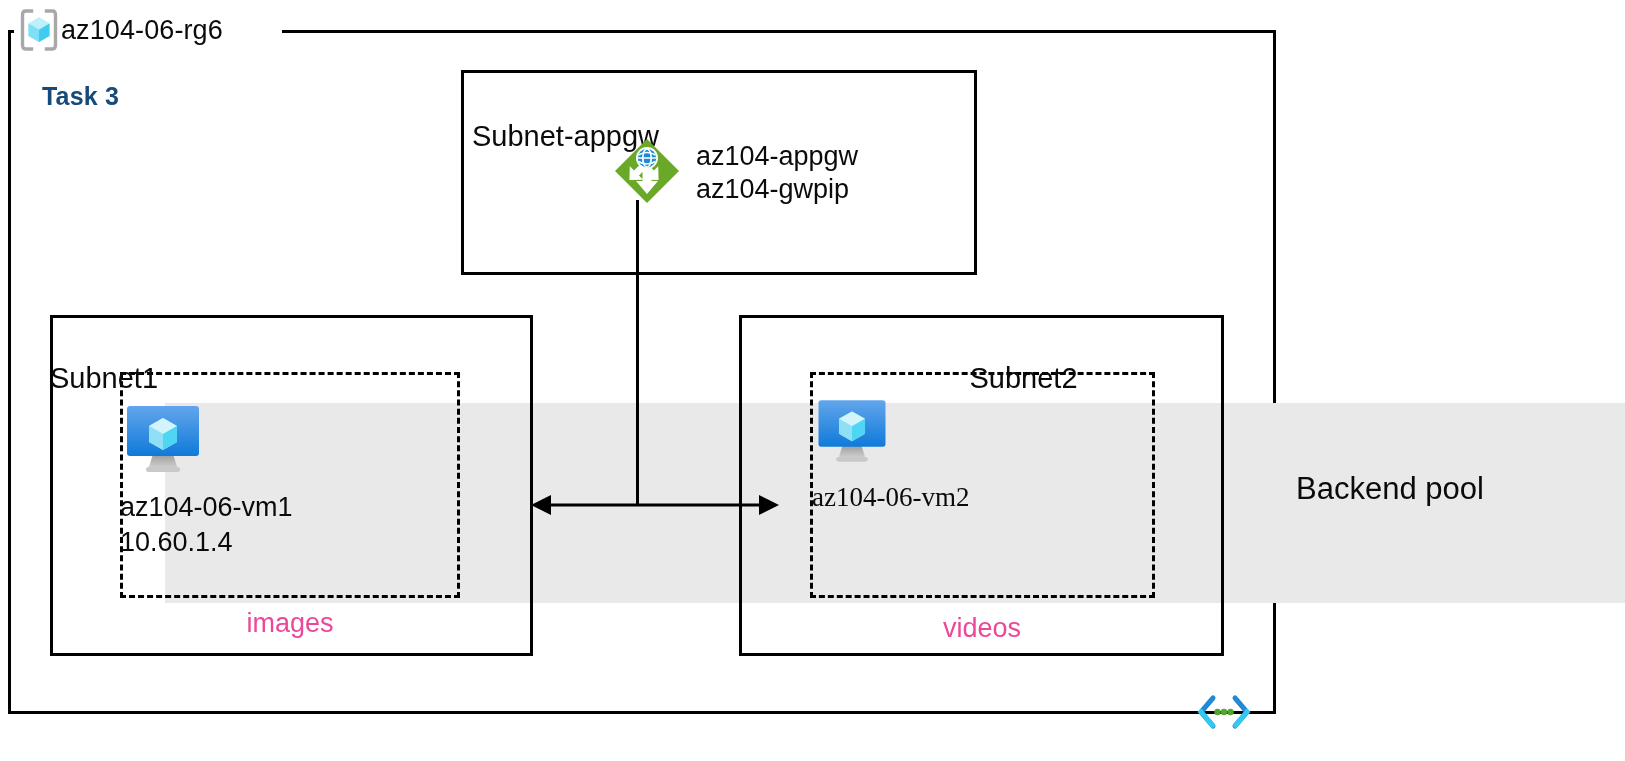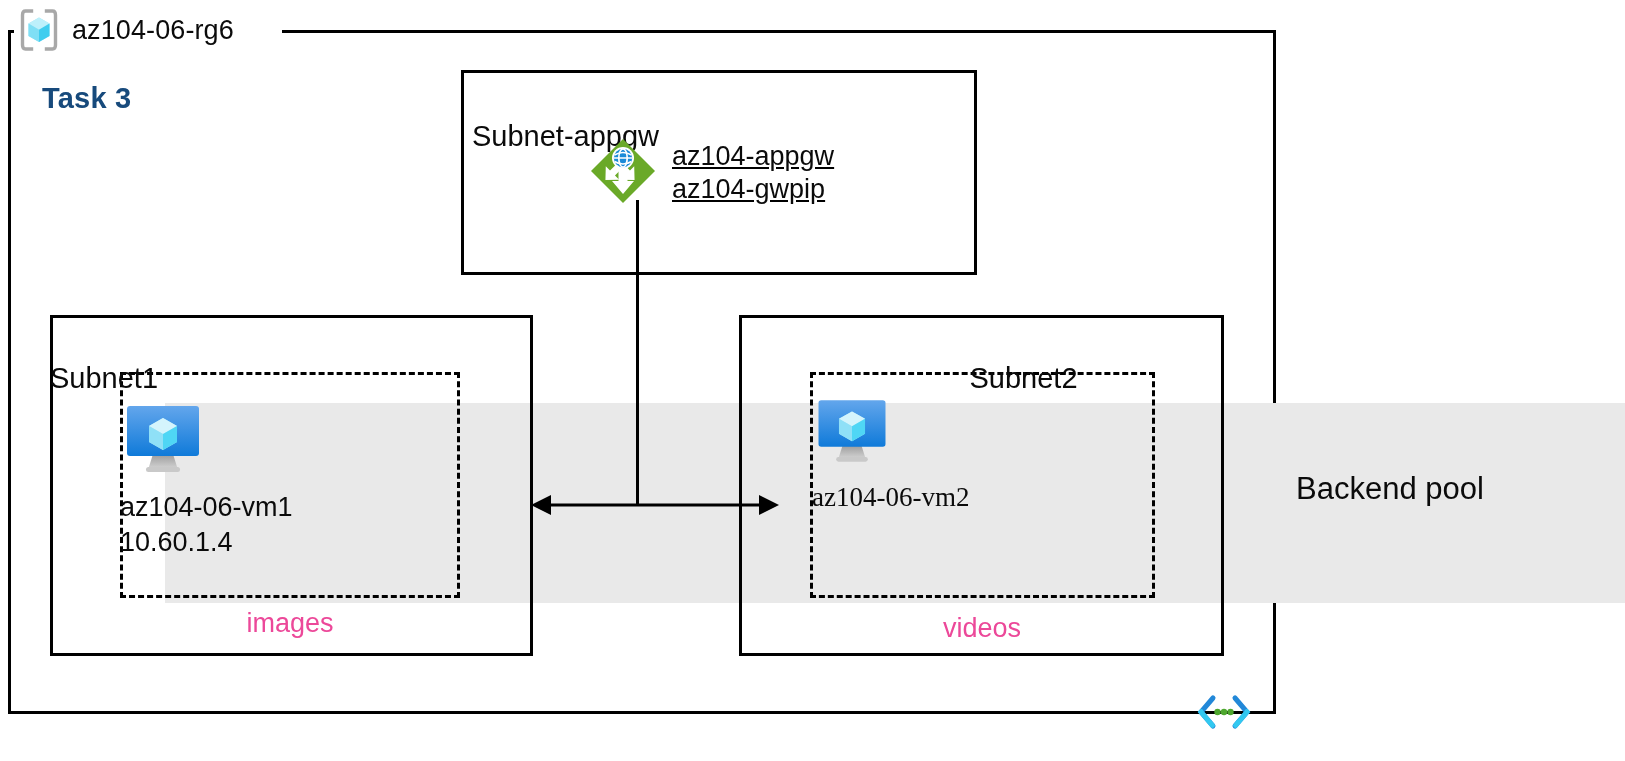--- a/index.html
+++ b/index.html
@@ -41,40 +41,40 @@
     background: #ffffff;
     z-index: 3;
   }
   .rg-header {
     position: absolute;
     left: 18px;
     top: 6px;
     height: 48px;
     display: flex;
     align-items: center;
-    gap: 12px;
+    gap: 1px;
     z-index: 4;
   }
   .rg-name {
     font-size: 27px;
     color: #0b0b0b;
     line-height: 1;
     letter-spacing: 0.1px;
     white-space: nowrap;
   }
 
   
   .rg-icon { width: 42px; height: 42px; display: block; }
 
   
   .task-label {
     position: absolute;
     left: 42px;
     top: 82px;
-    font-size: 29px;
+    font-size: 25px;
     font-weight: bold;
     color: #174a7c;
     letter-spacing: 0.2px;
     white-space: nowrap;
   }
 
   
   .backend-band {
     position: absolute;
     left: 165px;
@@ -155,27 +155,26 @@
     z-index: 6;
     white-space: nowrap;
     text-align: center;
   }
   .content-1 { left: 120px; top: 608px; width: 340px; }
   .content-2 { left: 812px; top: 613px; width: 340px; }
 
   
   .appgw-node {
     position: absolute;
-    left: 588px;
+    left: 612px;
     top: 136px;
     display: flex;
     align-items: center;
     gap: 14px;
     z-index: 6;
-    text-decoration: underline;
   }
   .appgw-labels {
     display: flex;
     flex-direction: column;
     line-height: 1.24;
   }
   .appgw-labels span {
     font-size: 27px;
     color: #0b0b0b;
     white-space: nowrap;

